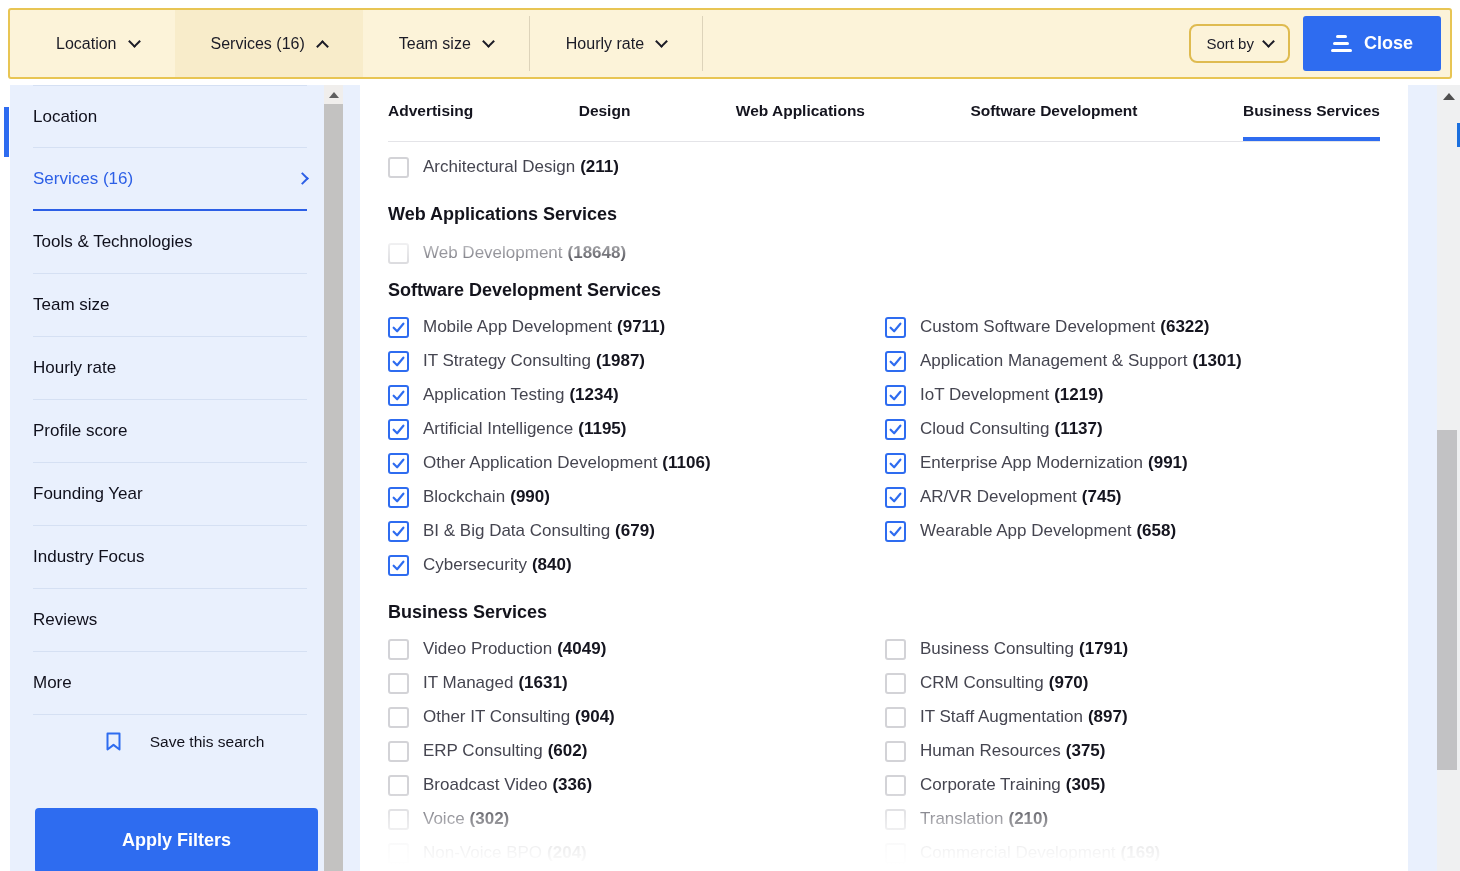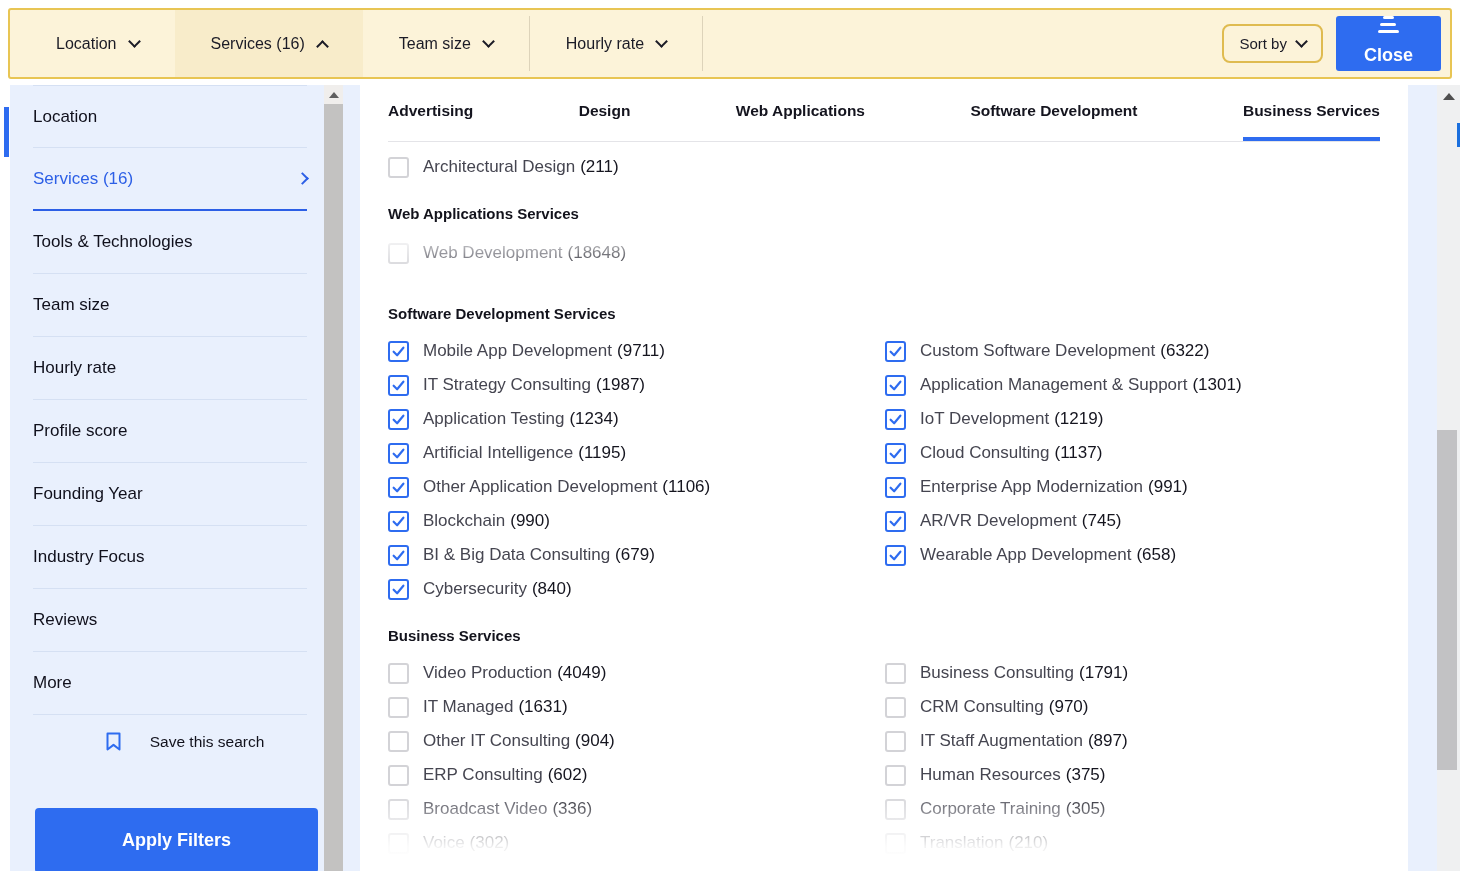--- a/index.html
+++ b/index.html
@@ -19,21 +19,21 @@
           border-right:2px solid currentColor; border-bottom:2px solid currentColor; }
   .chev.down { transform:rotate(45deg); margin-top:-5px; }
   .chev.up   { transform:rotate(-135deg); margin-top:5px; }
   .chev.right{ transform:rotate(-45deg); }
   .topbar-right { display:flex; align-items:center; gap:13px; padding-right:9px; }
   .sortby { display:flex; align-items:center; gap:10px; padding:9px 15px;
             background:transparent; border:2px solid #dfbb50; border-radius:8px;
             font-size:15px; color:#1b1b26; font-family:inherit; cursor:pointer; }
   .close-btn { display:flex; align-items:center; gap:12px; height:55px; padding:0 28px;
                background:#2e6cf0; color:#fff; border:none; border-radius:3px;
-               font-size:18px; font-weight:700; font-family:inherit; cursor:pointer;flex-direction:column; }
+               font-size:18px; font-weight:700; font-family:inherit; cursor:pointer; }
   .filter-icon { display:flex; flex-direction:column; align-items:center; gap:4px; }
   .filter-icon i { display:block; height:3px; border-radius:2px; background:#fff; }
   .filter-icon i:nth-child(1){ width:11px; }
   .filter-icon i:nth-child(2){ width:16px; }
   .filter-icon i:nth-child(3){ width:21px; }
 
   
   .artifact { position:absolute; left:4px; top:107px; width:5px; height:50px; background:#2e6cf0; }
 
   
@@ -62,30 +62,30 @@
           background:#fff; overflow:hidden; padding:0 28px; }
   .tabs { display:flex; justify-content:space-between; align-items:center;
           padding-top:16px; height:57px; border-bottom:1px solid #e4e4e8; }
   .tab { position:relative; font-size:15.5px; font-weight:700; color:#14141e;
          padding-bottom:21px; cursor:pointer; white-space:nowrap; }
   .tab.active::after { content:""; position:absolute; left:0; right:0; bottom:0;
          height:4px; background:#2e6cf0; }
   .sections { margin-top:8px; }
   .section { margin-top:18px; }
   .section:first-child { margin-top:0; }
-  .section.sds { margin-top:32px; }
-  .sec-title { font-size:15px; font-weight:700; color:#13131c; line-height:24px; }
+  .section.sds { margin-top:8px; }
+  .sec-title { font-size:18px; font-weight:700; color:#13131c; line-height:24px; }
   .rows { display:grid; grid-template-columns:497px 1fr; margin-top:8px; }
   .section.was .rows { margin-top:10px; }
   .row { display:flex; align-items:center; gap:14px; height:34px; cursor:pointer; }
   .cb { width:21px; height:21px; border-radius:3px; background:#fff; flex:0 0 21px;
         border:2px solid #d3d3d7; display:flex; align-items:center; justify-content:center; }
   .cb.checked { border-color:#2e6cf0; }
   .txt { font-size:17px; color:#454550; white-space:nowrap; }
-  .cnt { font-weight:400; color:#15151f; margin-left:5px; }
+  .cnt { font-weight:700; color:#15151f; margin-left:5px; }
   .fade-top { position:absolute; left:0; right:0; top:142px; height:46px; pointer-events:none;
         background:linear-gradient(180deg, rgba(255,255,255,0.88) 15%, rgba(255,255,255,0)); }
   .fade-bottom { position:absolute; left:0; right:0; bottom:0; height:82px; pointer-events:none;
         background:linear-gradient(0deg, #ffffff 6%, rgba(255,255,255,0.92) 30%, rgba(255,255,255,0)); }
 
   
   .right-gap { position:absolute; left:1408px; top:85px; width:29px; height:786px; background:#e9f0fd; }
   .vscroll { position:absolute; left:1437px; top:85px; width:23px; height:786px; background:#eff0f1; }
   .vscroll .arrow-up { position:absolute; top:8px; left:6px; width:0; height:0;
         border-left:6px solid transparent; border-right:6px solid transparent;

